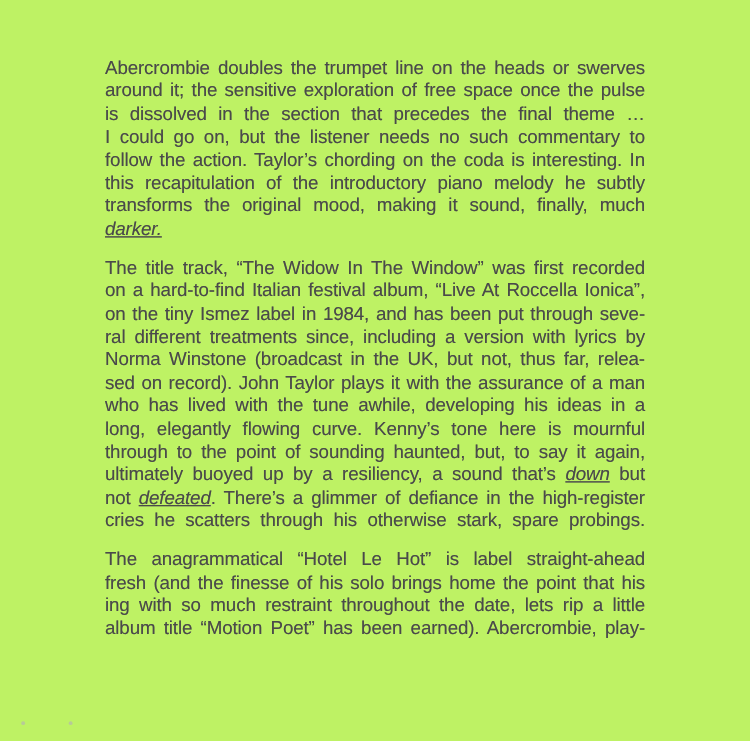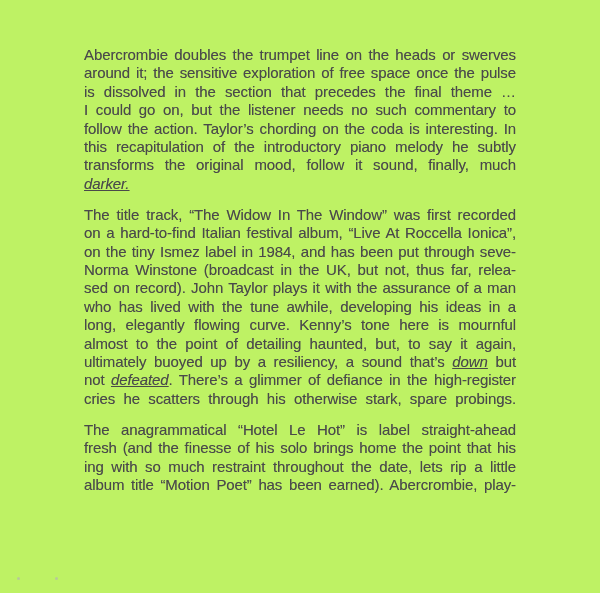--- a/index.html
+++ b/index.html
@@ -53,32 +53,33 @@
 
 <div class="page" style="background: #bef264;">
   <main class="text-block" style="color: rgb(74, 74, 74);">
       <div class="para">
         <div class="line just"><span>Abercrombie doubles the trumpet line on the heads or swerves</span></div>
         <div class="line just"><span>around it; the sensitive exploration of free space once the pulse</span></div>
         <div class="line just"><span>is dissolved in the section that precedes the final theme …</span></div>
         <div class="line just"><span>I could go on, but the listener needs no such commentary to</span></div>
         <div class="line just"><span>follow the action. Taylor’s chording on the coda is interesting. In</span></div>
         <div class="line just"><span>this recapitulation of the introductory piano melody he subtly</span></div>
-        <div class="line just"><span>transforms the original mood, follow it sound, finally, much</span></div>
+        <div class="line just"><span>transforms the original mood, making it sound, finally, much</span></div>
         <div class="line"><span class="it">darker.</span></div>
       </div>
       <div class="para">
         <div class="line just"><span>The title track, “The Widow In The Window” was first recorded</span></div>
         <div class="line just"><span>on a hard-to-find Italian festival album, “Live At Roccella Ionica”,</span></div>
         <div class="line just"><span>on the tiny Ismez label in 1984, and has been put through seve-</span></div>
+        <div class="line just"><span>ral different treatments since, including a version with lyrics by</span></div>
         <div class="line just"><span>Norma Winstone (broadcast in the UK, but not, thus far, relea-</span></div>
         <div class="line just"><span>sed on record). John Taylor plays it with the assurance of a man</span></div>
         <div class="line just"><span>who has lived with the tune awhile, developing his ideas in a</span></div>
         <div class="line just"><span>long, elegantly flowing curve. Kenny’s tone here is mournful</span></div>
-        <div class="line just"><span>almost to the point of detailing haunted, but, to say it again,</span></div>
+        <div class="line just"><span>through to the point of sounding haunted, but, to say it again,</span></div>
         <div class="line just"><span>ultimately buoyed up by a resiliency, a sound that’s </span><span class="it">down</span><span> but</span></div>
         <div class="line just"><span>not </span><span class="it">defeated</span><span>. There’s a glimmer of defiance in the high-register</span></div>
         <div class="line just"><span>cries he scatters through his otherwise stark, spare probings.</span></div>
       </div>
       <div class="para">
         <div class="line just"><span>The anagrammatical “Hotel Le Hot” is label straight-ahead</span></div>
         <div class="line just"><span>fresh (and the finesse of his solo brings home the point that his</span></div>
         <div class="line just"><span>ing with so much restraint throughout the date, lets rip a little</span></div>
         <div class="line just"><span>album title “Motion Poet” has been earned). Abercrombie, play-</span></div>
       </div>

